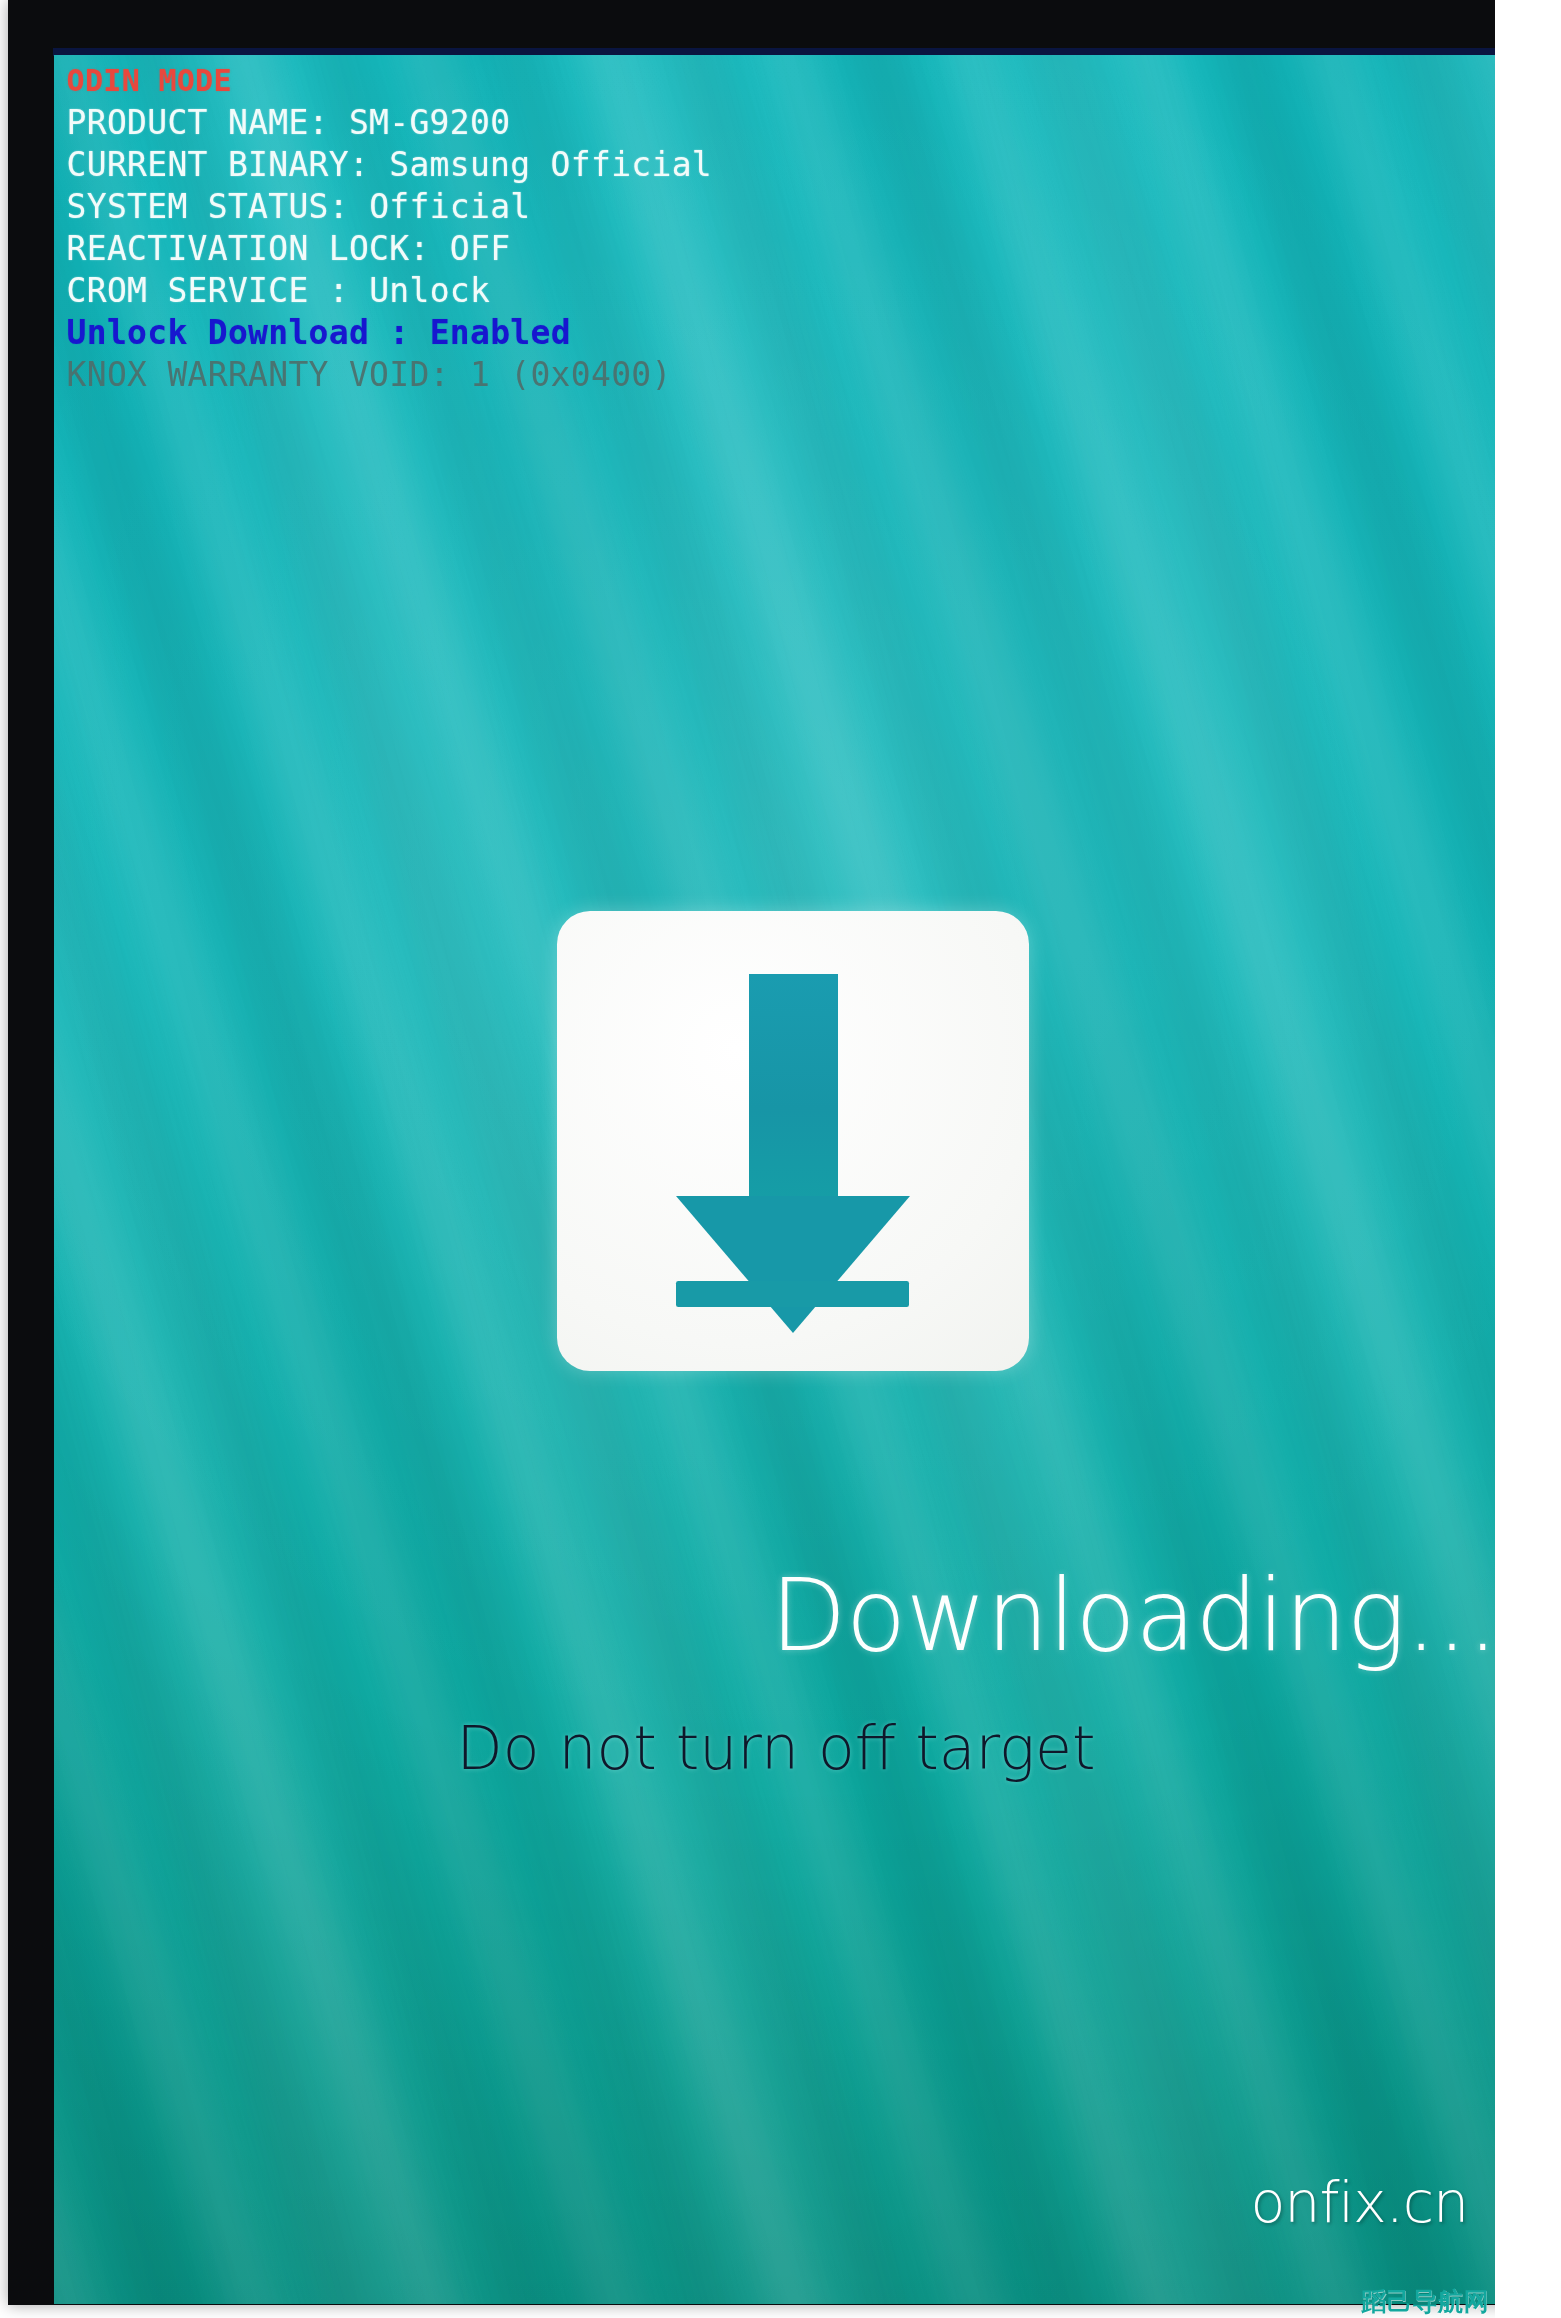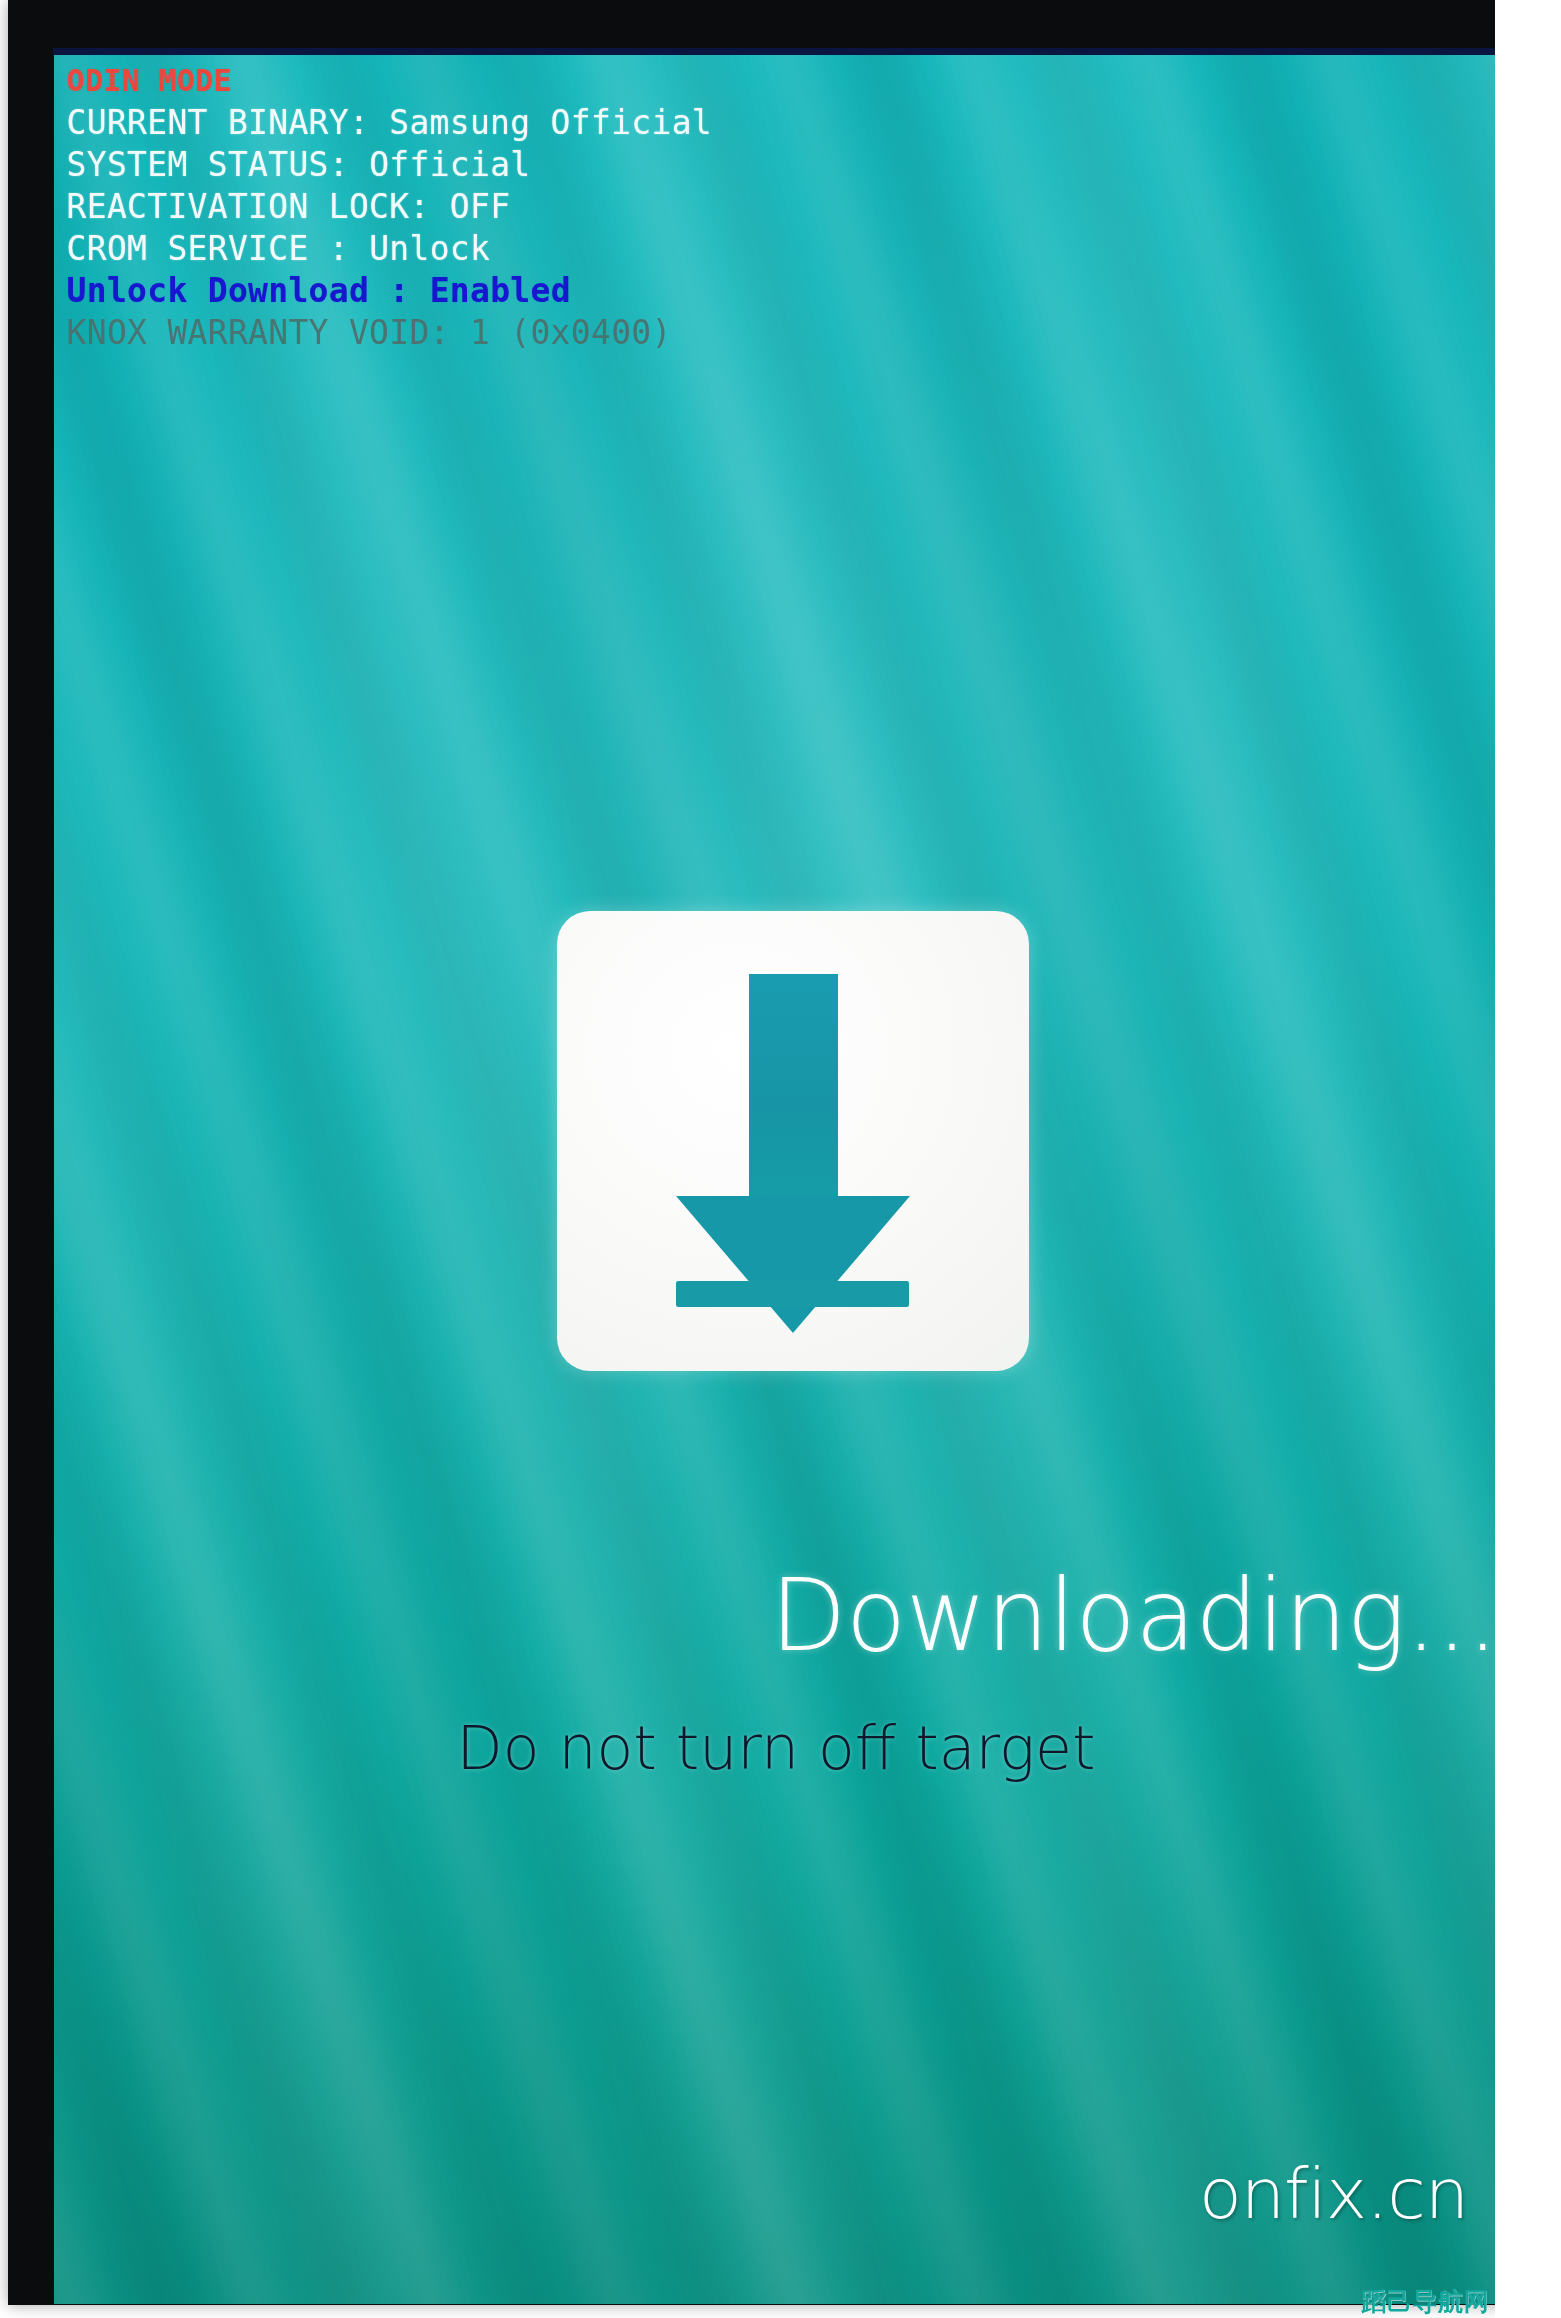--- a/index.html
+++ b/index.html
@@ -243,21 +243,21 @@
     text-shadow: 0 0 5.7px rgba(159,246,238,0.45);
   }
 
   
   .watermark-onfix {
     position: absolute;
     right: 30px;
     bottom: 69px;
     font-family: "DejaVu Sans", sans-serif;
     font-weight: 300;
-    font-size: 70px;
+    font-size: 57px;
     letter-spacing: -1.1px;
     color: #ffffff;
     text-shadow: 1.7px 1.7px 3.4px rgba(0,0,0,0.30);
   }
 
   .watermark-cn {
     position: absolute;
     right: 5.7px;
     bottom: 1.1px;
     font-family: "DejaVu Sans", sans-serif;
@@ -282,20 +282,25 @@
     <div class="screen">
       <div class="screen-base"></div>
       <div class="screen-bands"></div>
       <div class="screen-bands2"></div>
       <div class="screen-vignette"></div>
 
       <div class="odin-block">
 
         <div class="odin-line odin-title">ODIN MODE</div>
 
+        <div class="odin-line odin-white">
+          <span class="odin-key">PRODUCT NAME:</span>
+          <span>&nbsp;</span>
+          <span class="odin-val">SM-G9200</span>
+        </div>
 
         <div class="odin-line odin-white">
           <span class="odin-key">CURRENT BINARY:</span>
           <span>&nbsp;</span>
           <span class="odin-val">Samsung Official</span>
         </div>
 
         <div class="odin-line odin-white">
           <span class="odin-key">SYSTEM STATUS:</span>
           <span>&nbsp;</span>

